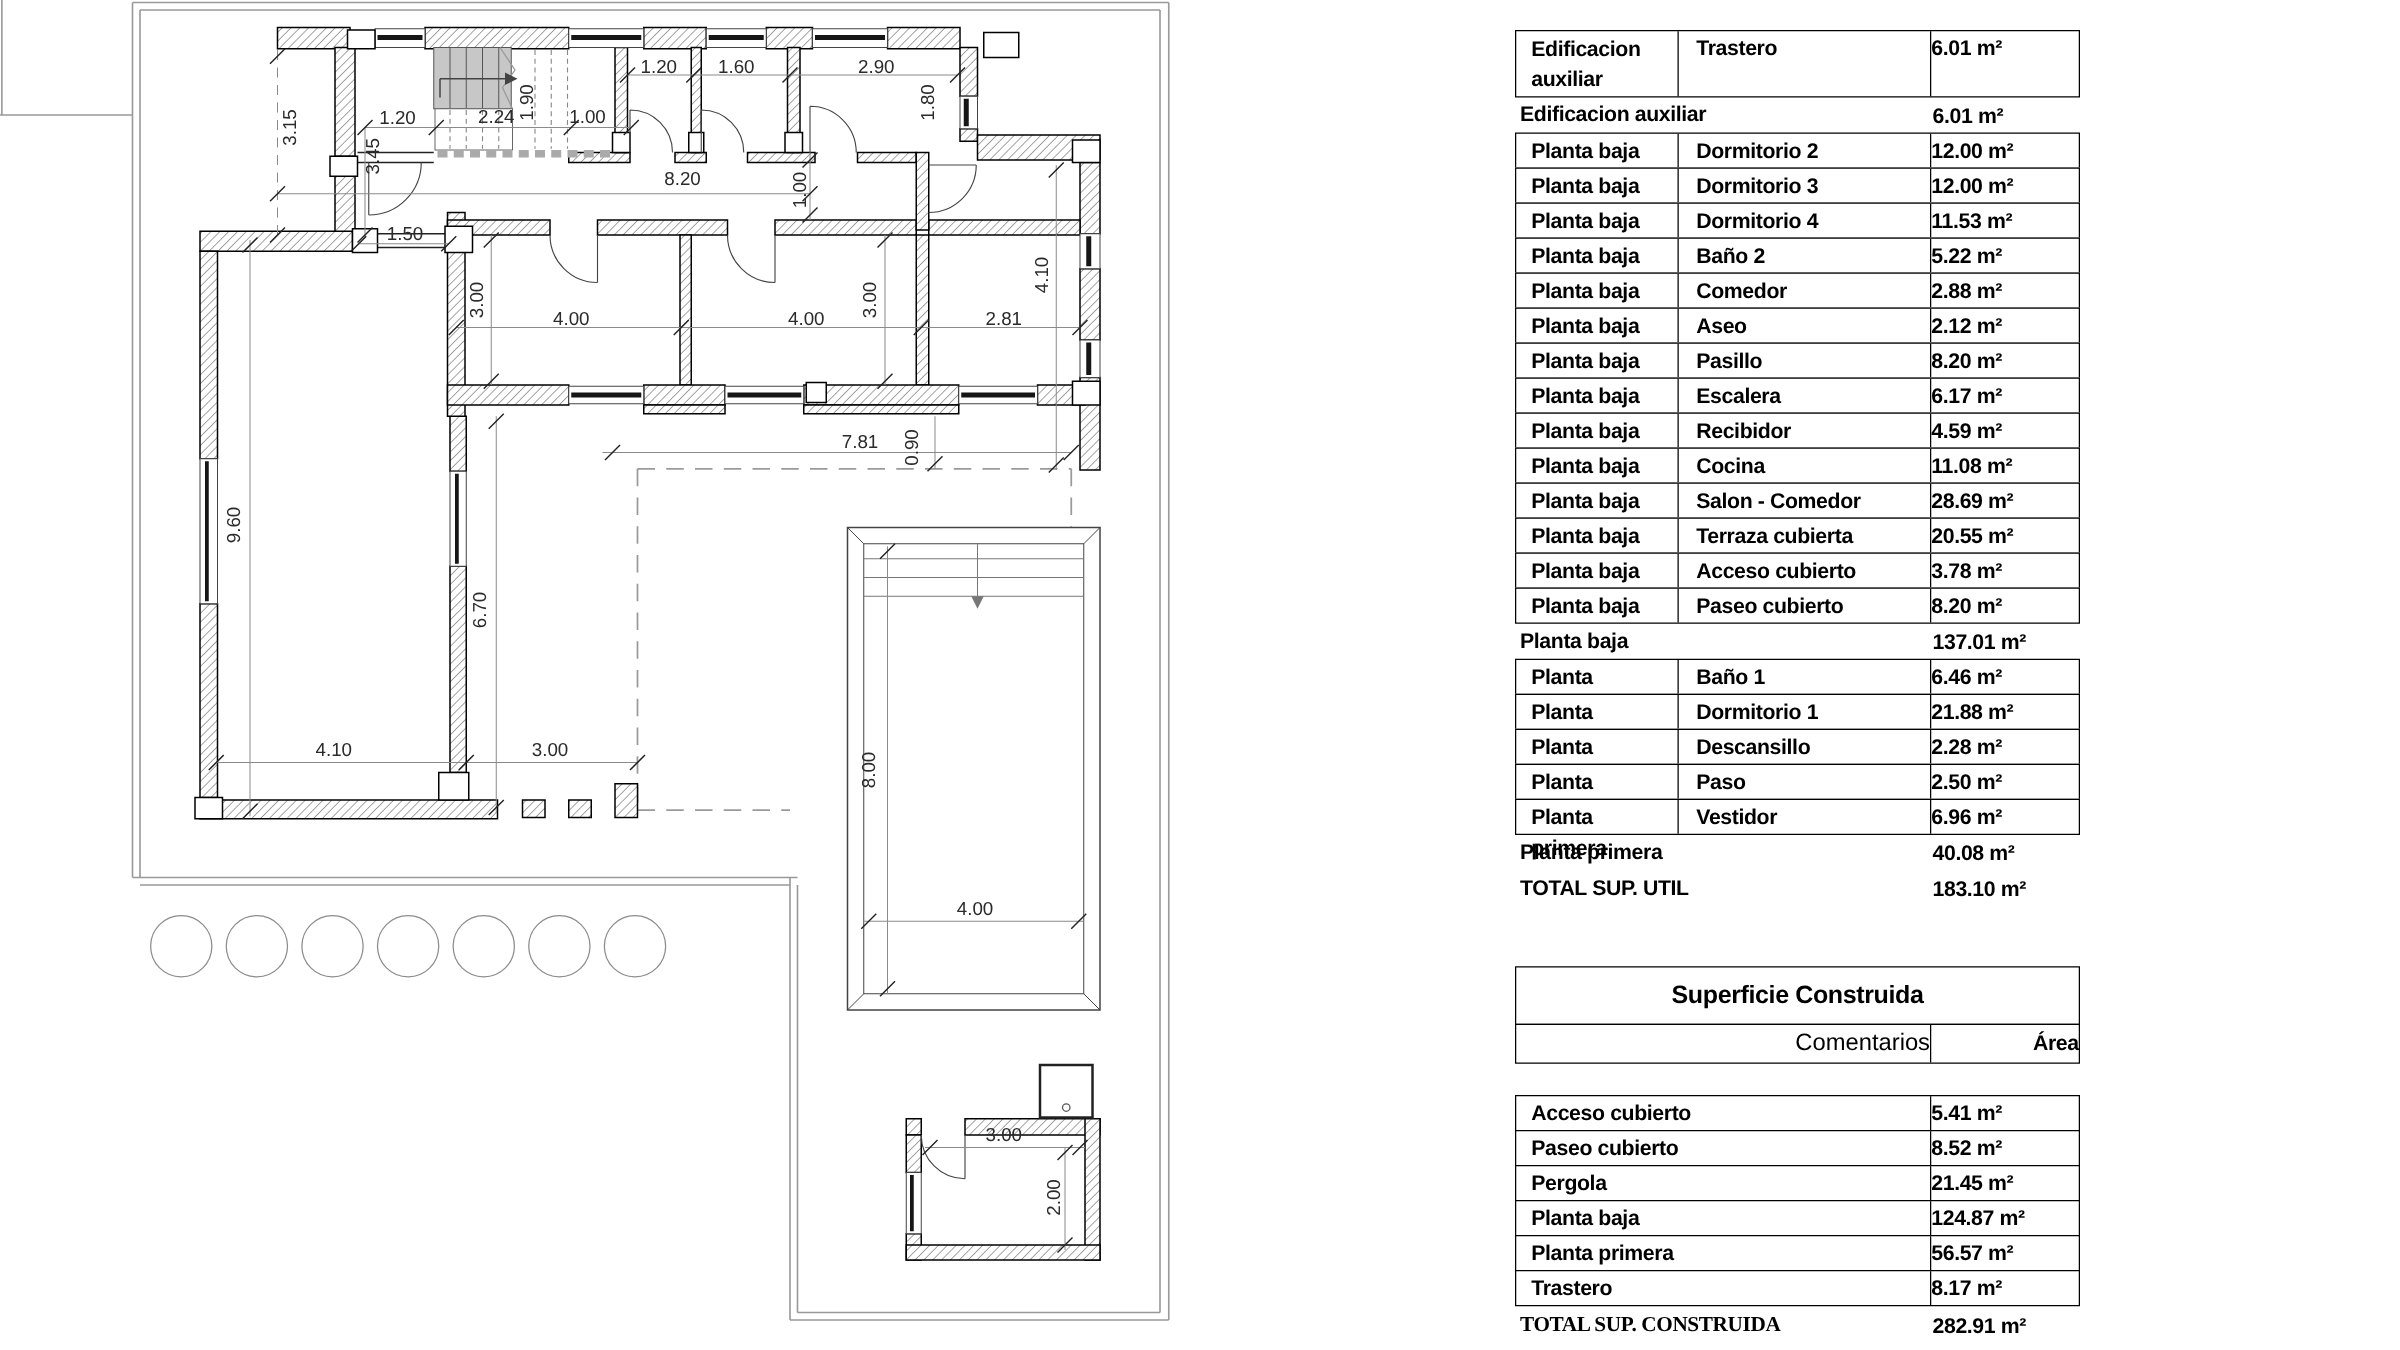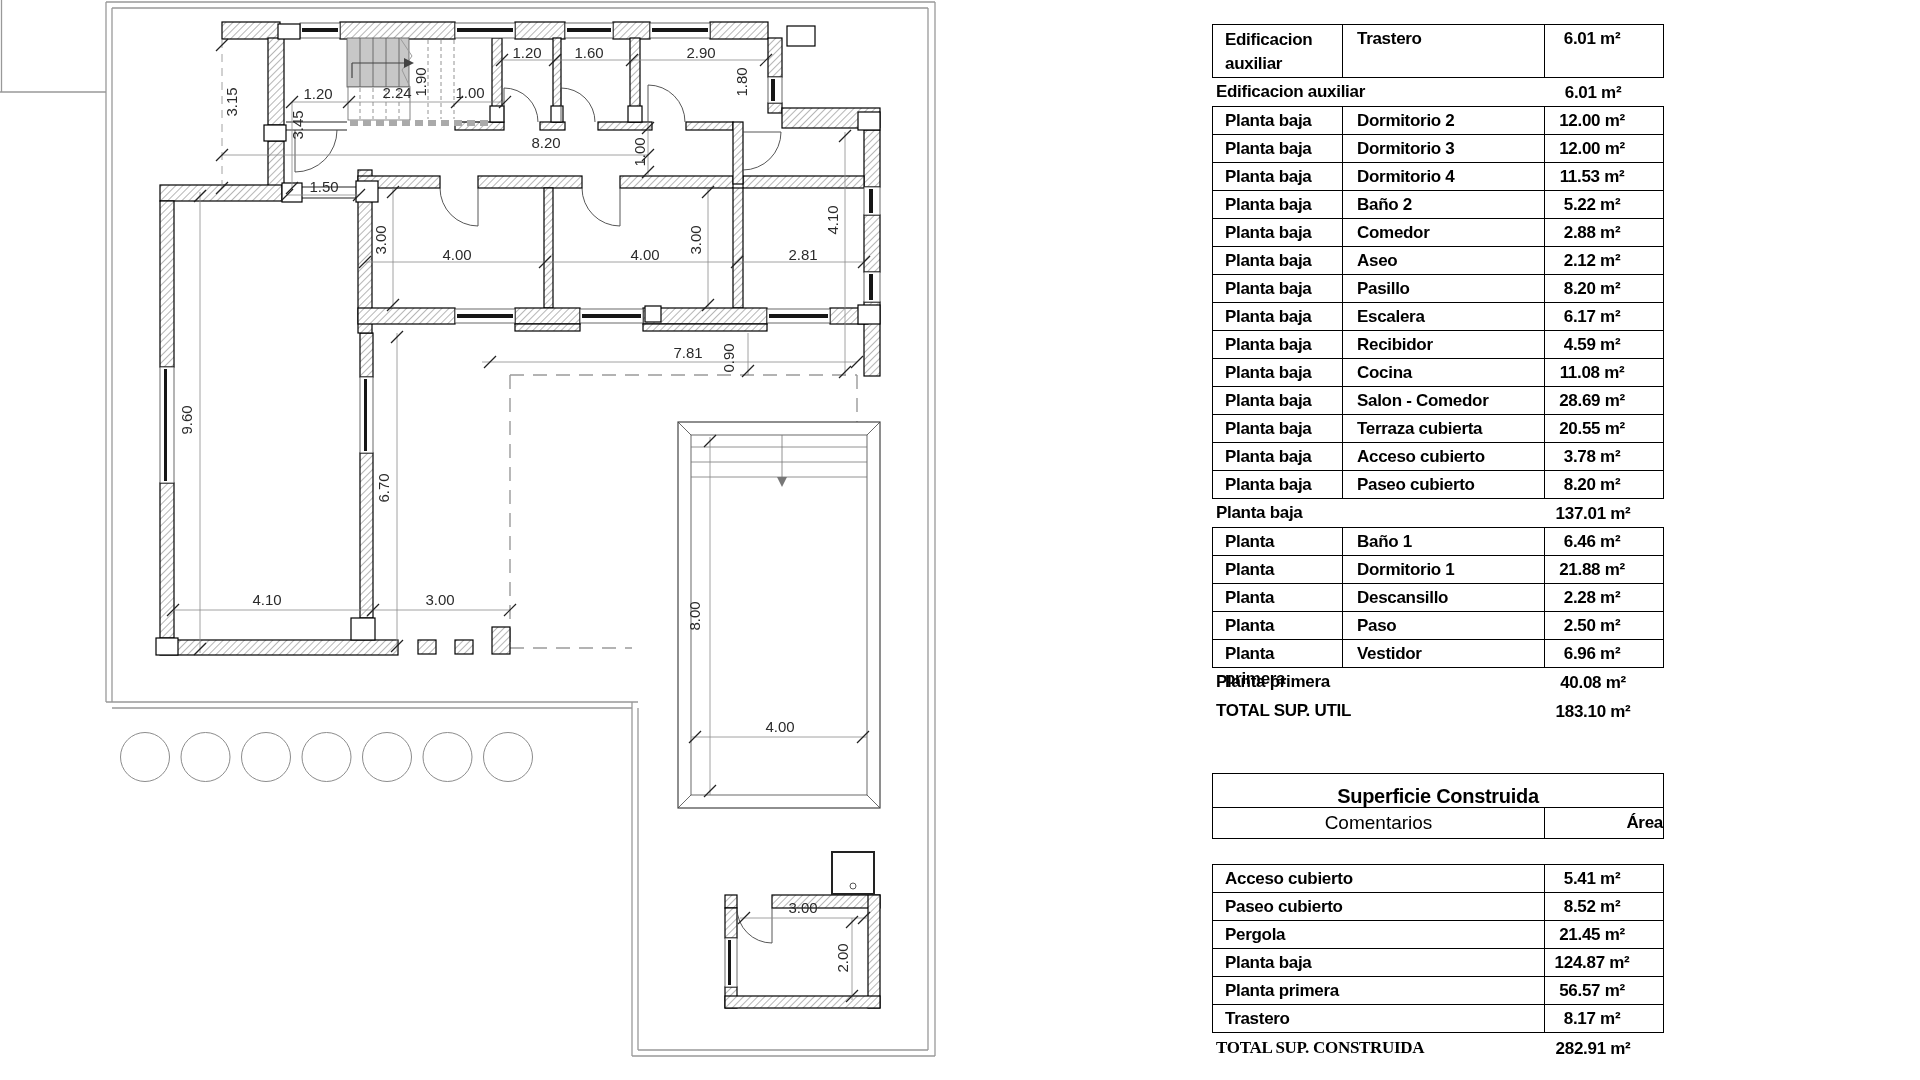--- a/index.html
+++ b/index.html
@@ -10,27 +10,27 @@
   .tablecol{position:absolute;left:1212px;width:452px;color:#000;
             font-family:"Liberation Sans",sans-serif;font-weight:bold;font-size:17px;letter-spacing:-0.3px;}
   #tbl-util{top:25px;}
   #tbl-cons{top:773px;}
   .trow{box-sizing:border-box;position:relative;}
   .tbox{border:1px solid #000;margin-top:-1px;display:flex;height:29px;background:#fff;}
   .tfirst{height:54px;}
   .c1{width:130px;border-right:1px solid #000;padding:1px 4px 0 12px;line-height:25px;box-sizing:border-box;}
   .tfirst .c1{line-height:24px;padding-top:3px;}
   .c2{flex:1;border-right:1px solid #000;padding:1px 4px 0 14px;line-height:25px;box-sizing:border-box;}
-  .c3{width:118px;text-align:center;padding:1px 24px 0 0;line-height:25px;box-sizing:border-box;}
+  .c3{width:118px;text-align:left;padding:1px 24px 0 0;line-height:25px;box-sizing:border-box;}
   .tsub,.ttotal{height:29px;display:flex;padding-left:4px;}
   .c12{flex:1;line-height:28px;}
   .tsub .c3,.ttotal .c3{line-height:28px;}
-  .t2head{height:35px;border:1px solid #000;text-align:center;line-height:45px;font-size:20px;box-sizing:border-box;}
+  .t2head{height:47px;border:1px solid #000;text-align:center;line-height:45px;font-size:20px;box-sizing:border-box;}
   .t2cols{height:32px;border:1px solid #000;margin-top:-1px;display:flex;box-sizing:border-box;}
-  .t2c1{flex:1;text-align:center;font-weight:normal;font-size:19px;letter-spacing:0;line-height:29px;border-right:1px solid #000;}
+  .t2c1{flex:1;text-align:right;font-weight:normal;font-size:19px;letter-spacing:0;line-height:29px;border-right:1px solid #000;}
   .t2c2{width:118px;text-align:right;line-height:29px;box-sizing:border-box;}
   .t2gap{height:26px;}
   .crow .ca{flex:1;padding:1px 4px 0 12px;line-height:25px;border-right:1px solid #000;box-sizing:border-box;}
   .t2total{height:30px;display:flex;padding-left:4px;}
   .t2total .lbl{flex:1;line-height:29px;font-family:Liberation Serif, serif;}
   .t2total .c3{line-height:29px;}
 </style>
 </head>
 <body>
 

